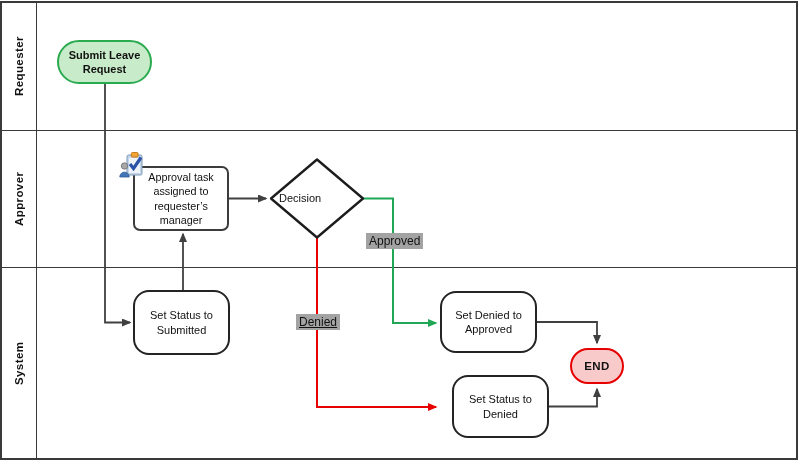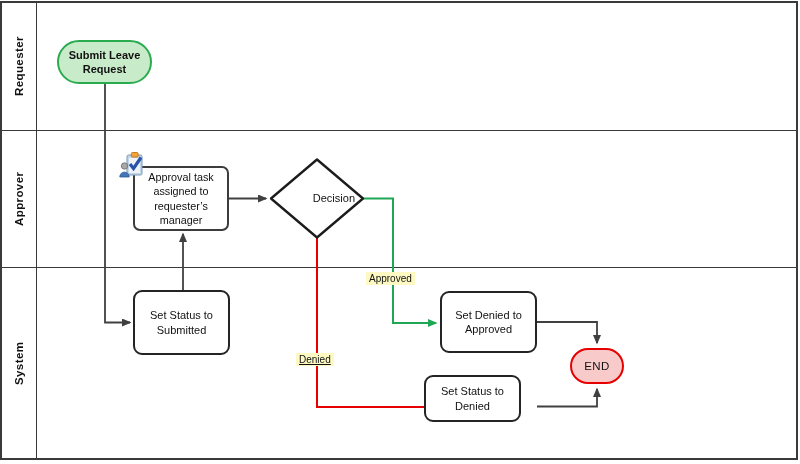--- a/index.html
+++ b/index.html
@@ -57,38 +57,38 @@
     left: 57px; top: 40px; width: 95px; height: 44px;
     border: 2.4px solid #2bab50; background: #c8ebc9;
     border-radius: 22px; font-weight: bold; padding: 2px 6px;
   }
   .node.task {
     left: 133px; top: 166px; width: 96px; height: 65px;
     border: 2px solid #3c3c3c; border-radius: 7px;
     font-size: 10.8px; padding: 2px 4px;
   }
   .node.process {
-    border: 2.3px solid #242424; border-radius: 9px; padding: 12px 5px;
+    border: 2.3px solid #242424; border-radius: 16px; padding: 12px 5px;
   }
   .node.set-submitted { left: 133px; top: 290px; width: 97px; height: 65px; }
   .node.set-approved  { left: 440px; top: 291px; width: 97px; height: 62px; }
-  .node.set-denied    { left: 424px; top: 375px; width: 97px; height: 47px; }
+  .node.set-denied    { left: 452px; top: 375px; width: 97px; height: 63px; }
   .node.end {
     left: 570px; top: 348px; width: 54px; height: 36px;
     border: 2.6px solid #e60000; background: #f9caca;
-    border-radius: 18px; font-weight: normal; font-size: 11.5px;
+    border-radius: 18px; font-weight: bold; font-size: 11.5px;
     letter-spacing: 0.4px;
   }
   .decision-text {
     position: absolute; left: 279px; top: 192px; width: 76px;
-    text-align: right; font-size: 11px;
+    text-align: left; font-size: 11px;
   }
   .edge-label {
-    position: absolute; background: #fef9c3; font-size: 10px;
-    padding: 1px 3px; white-space: nowrap; margin-top: 39px;
+    position: absolute; background: #a3a3a3; font-size: 12px;
+    padding: 1px 3px; white-space: nowrap;
   }
   .edge-label.approved { left: 366px; top: 233px; }
   .edge-label.denied   { left: 296px; top: 314px; text-decoration: underline; }
 
   
   .task-icon { position: absolute; left: 119px; top: 151px; width: 28px; height: 30px; }
 </style>
 </head>
 <body>
 

